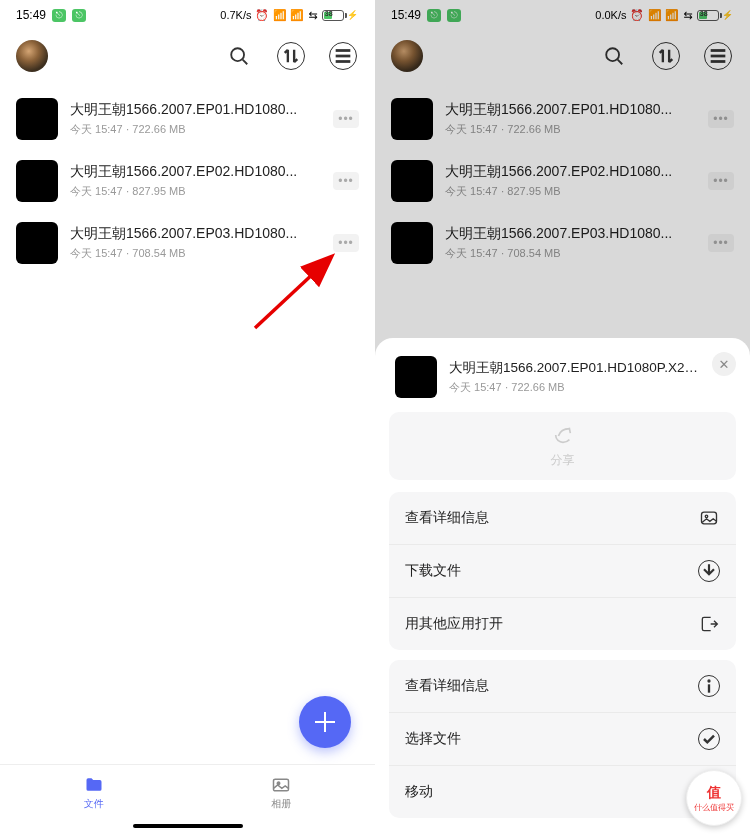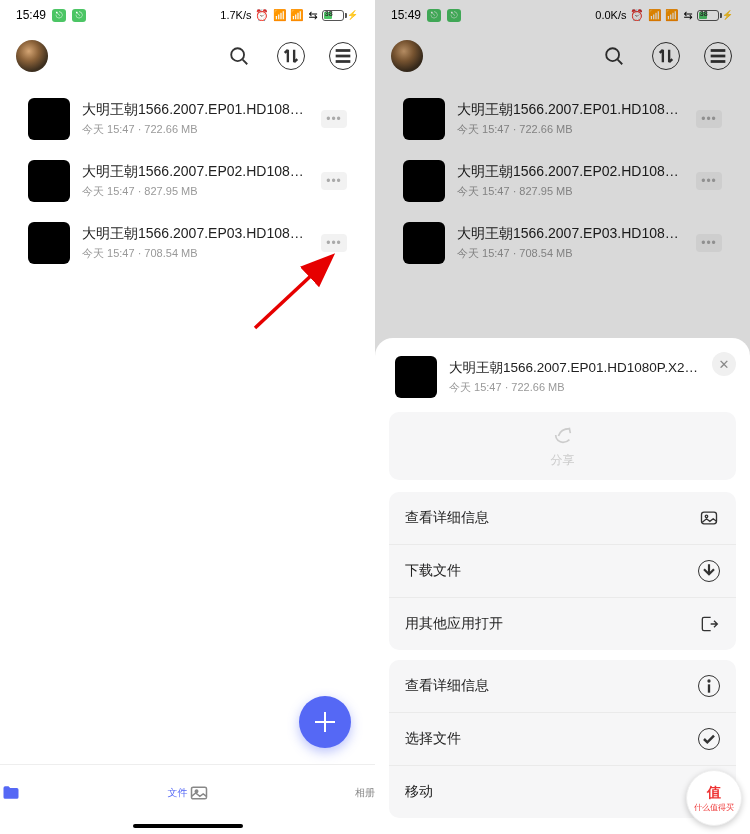--- a/index.html
+++ b/index.html
@@ -18,35 +18,35 @@
     .battery-num { font-size: 7px; color: #333; position: absolute; left: 2px; top: -1px; font-weight: 600; }
     .sig-icon { font-size: 11px; }
 
     .header { display: flex; align-items: center; justify-content: space-between; padding: 12px 16px 8px; }
     .avatar { width: 32px; height: 32px; border-radius: 50%; background: radial-gradient(circle at 40% 35%, #d4a574 0%, #8b6239 35%, #3d2f1f 70%); }
     .header-actions { display: flex; gap: 20px; align-items: center; }
     .icon-btn { width: 32px; height: 32px; display: flex; align-items: center; justify-content: center; cursor: pointer; }
     .icon-btn svg { width: 22px; height: 22px; }
     .icon-circ { width: 28px; height: 28px; border: 1.5px solid #333; border-radius: 50%; display: flex; align-items: center; justify-content: center; }
 
-    .file-list { flex: 1; padding: 8px 12px; }
+    .file-list { flex: 1; padding: 8px 0; }
     .file-item { display: flex; align-items: center; padding: 10px 16px; gap: 12px; }
     .file-thumb { width: 42px; height: 42px; background: #000; border-radius: 6px; flex-shrink: 0; }
     .file-info { flex: 1; min-width: 0; }
     .file-title { font-size: 14px; color: #222; white-space: nowrap; overflow: hidden; text-overflow: ellipsis; }
     .file-meta { font-size: 11px; color: #999; margin-top: 3px; }
     .file-more { width: 26px; height: 18px; background: #f2f2f2; border-radius: 4px; display: flex; align-items: center; justify-content: center; color: #aaa; font-size: 12px; letter-spacing: 1px; flex-shrink: 0; }
 
     .fab { position: absolute; right: 24px; bottom: 86px; width: 52px; height: 52px; border-radius: 50%; background: #5568f5; display: flex; align-items: center; justify-content: center; box-shadow: 0 4px 12px rgba(85,104,245,0.4); z-index: 10; }
     .fab::before, .fab::after { content: ''; position: absolute; background: #fff; }
     .fab::before { width: 20px; height: 2px; }
     .fab::after { width: 2px; height: 20px; }
 
     .bottom-nav { display: flex; border-top: 0.5px solid #eee; height: 56px; }
-    .nav-item { flex: 1; display: flex; flex-direction: row; align-items: center; justify-content: space-between; gap: 2px; font-size: 10px; color: #888; }
+    .nav-item { flex: 1; display: flex; flex-direction: column; align-items: center; justify-content: center; gap: 2px; font-size: 10px; color: #888; }
     .nav-item.active { color: #5568f5; }
     .nav-item svg { width: 22px; height: 20px; }
     .home-bar { height: 4px; background: #000; width: 110px; border-radius: 3px; margin: 4px auto 6px; }
 
     .arrow { position: absolute; left: 245px; top: 248px; z-index: 20; pointer-events: none; }
 
     
     .sheet { position: absolute; bottom: 0; left: 0; right: 0; background: #fff; border-radius: 18px 18px 0 0; padding: 14px 14px 6px; z-index: 20; }
     .sheet-close { position: absolute; right: 14px; top: 14px; width: 24px; height: 24px; border-radius: 50%; background: #f0f0f0; display: flex; align-items: center; justify-content: center; color: #888; font-size: 13px; }
     .sheet-file { display: flex; gap: 12px; align-items: center; padding: 4px 6px 14px; }
@@ -72,21 +72,21 @@
 <body>
 
 <div class="screen left">
   <div class="status-bar">
     <div class="status-left">
       <span>15:49</span>
       <span class="status-pill">⎋</span>
       <span class="status-pill">⎋</span>
     </div>
     <div class="status-right">
-      <span>1.7K/s</span>
+      <span>0.7K/s</span>
       <span class="sig-icon">⏰</span>
       <span class="sig-icon">📶</span>
       <span class="sig-icon">📶</span>
       <span class="sig-icon">⇆</span>
       <span class="battery">
         <span class="battery-body">
             <span class="battery-fill"></span>
             <span class="battery-num">38</span>
           </span>
           <span class="battery-tip"></span>

